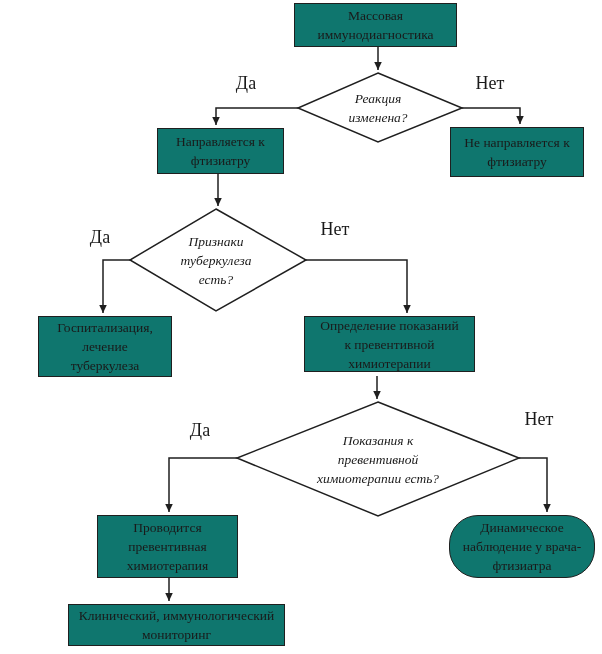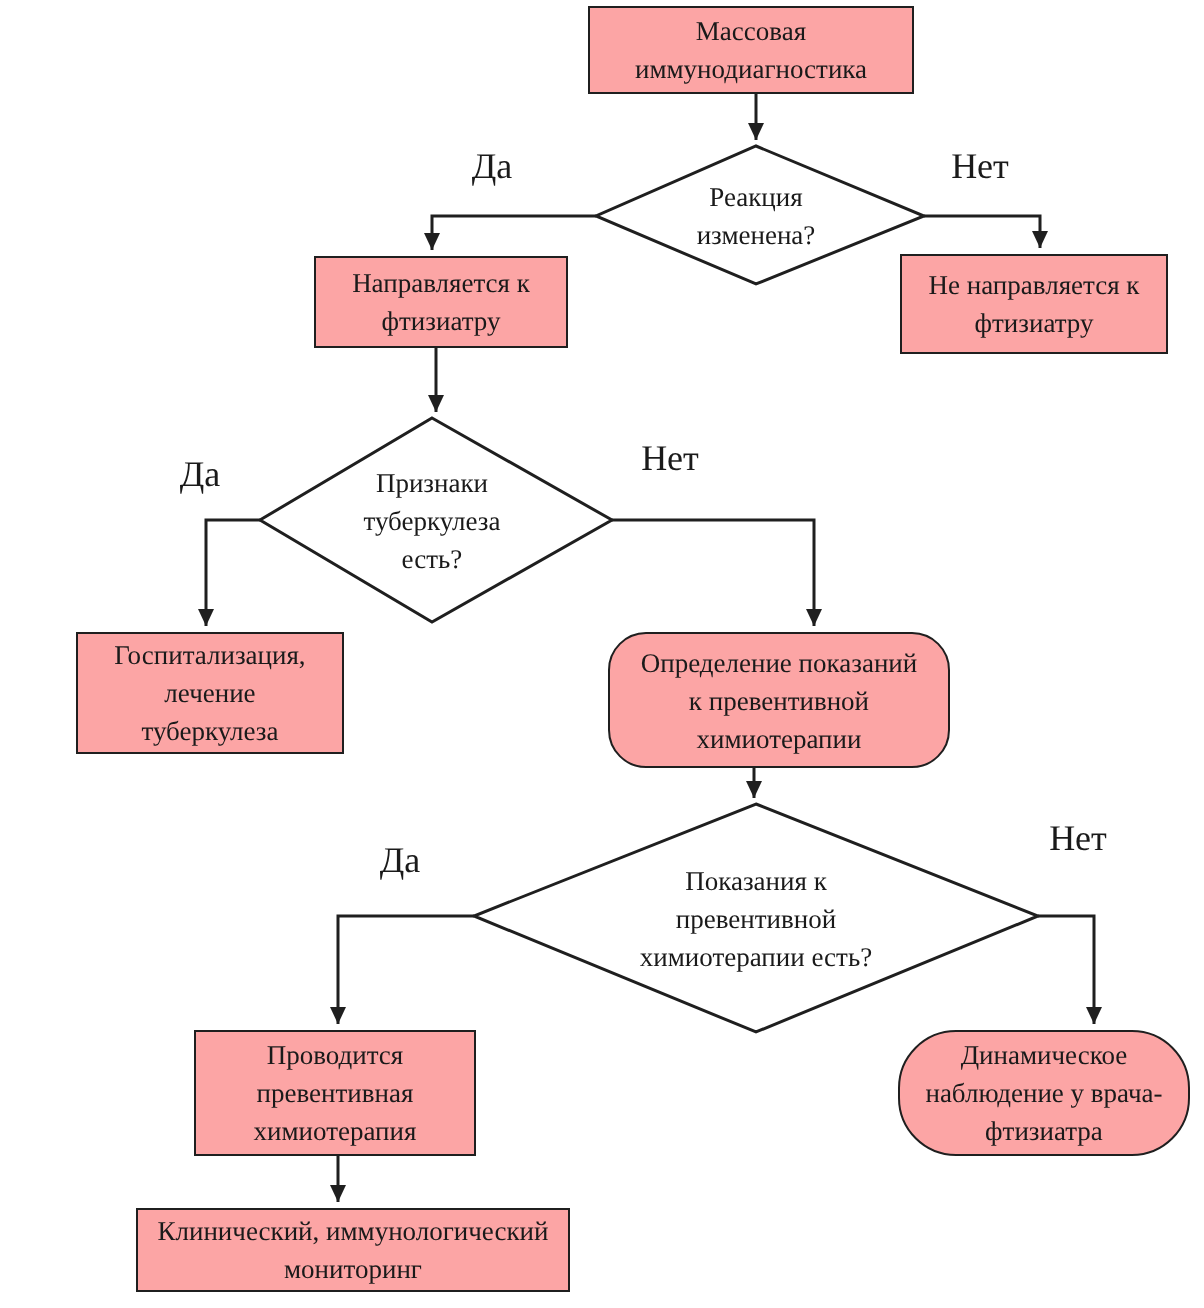--- a/index.html
+++ b/index.html
@@ -19,53 +19,54 @@
   #wires {
     position: absolute;
     left: 0; top: 0;
     width: 602px;
     height: 654px;
   }
   .node {
     position: absolute;
     box-sizing: border-box;
     border: 1.5px solid #1f1f1f;
-    background: #fca5a5;
+    background: #0f766e;
     display: flex;
     align-items: center;
     justify-content: center;
     text-align: center;
     font-size: 13.5px;
     line-height: 19px;
     white-space: pre-line;
   }
   .diamond-label {
     position: absolute;
     display: flex;
     align-items: center;
     justify-content: center;
     text-align: center;
     font-size: 13.5px;
     line-height: 19px;
     white-space: pre-line;
+    font-style: italic;
   }
   .edge-label {
     position: absolute;
     width: 40px;
     text-align: center;
     font-size: 18px;
     line-height: 16px;
   }
 
   
   #box-start       { left: 294px; top: 3px;   width: 163px; height: 44px; }
   #box-referred    { left: 157px; top: 128px; width: 127px; height: 46px; }
   #box-notreferred { left: 450px; top: 127px; width: 134px; height: 50px; }
   #box-hosp        { left: 38px;  top: 316px; width: 134px; height: 61px; }
-  #box-determine   { left: 304px; top: 316px; width: 171px; height: 68px; border-radius: 19px; }
+  #box-determine   { left: 304px; top: 316px; width: 171px; height: 56px; }
   #box-chemo       { left: 97px;  top: 515px; width: 141px; height: 63px; }
   #box-dynamic     { left: 449px; top: 515px; width: 146px; height: 63px; border-radius: 29px; }
   #box-monitoring  { left: 68px;  top: 604px; width: 217px; height: 42px; }
 
   
   #dtext-reaction  { left: 308px; top: 88px;  width: 140px; height: 40px; }
   #dtext-signs     { left: 146px; top: 230px; width: 140px; height: 60px; }
   #dtext-indic     { left: 283px; top: 429px; width: 190px; height: 60px; }
 
   

